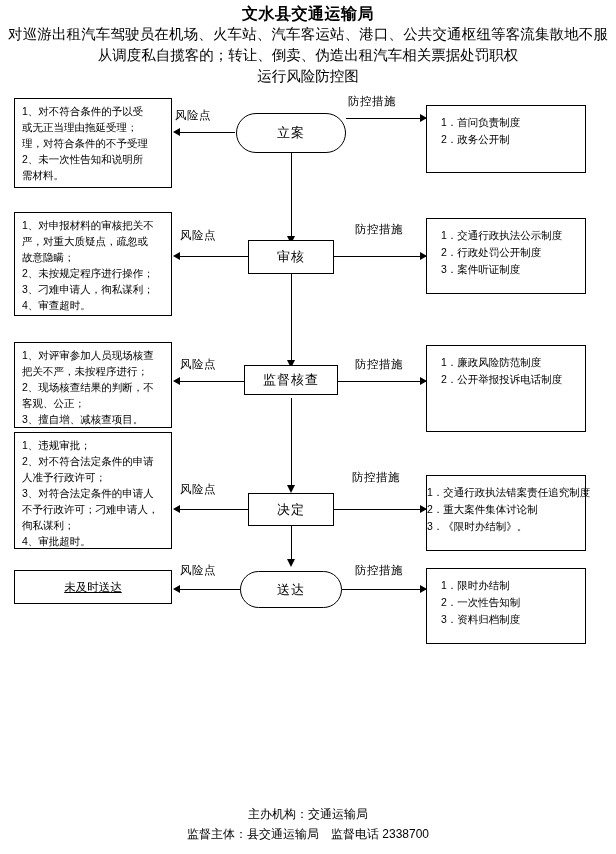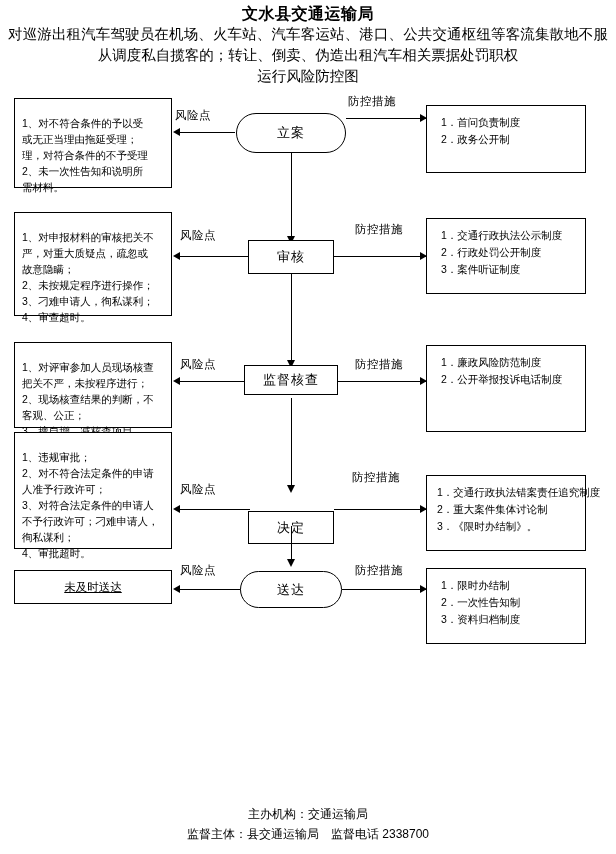--- a/index.html
+++ b/index.html
@@ -45,21 +45,21 @@
   
   .box {
     position: absolute;
     box-sizing: border-box;
     border: 1px solid #000;
     background: #fff;
     font-size: 10.5px;
     line-height: 16px;
   }
   .risk-box {
-    padding: 16px 7px 4px 7px;
+    padding: 4px 7px 4px 7px;
     text-align: left;
   }
   .risk-box .ln { display: block; white-space: nowrap; }
 
   .risk-box.centered {
     display: flex;
     align-items: center;
     justify-content: center;
     padding: 0;
     font-size: 11.5px;
@@ -241,29 +241,29 @@
   <span class="ln">3、对符合法定条件的申请人</span>
   <span class="ln">不予行政许可；刁难申请人，</span>
   <span class="ln">徇私谋利；</span>
   <span class="ln">4、审批超时。</span>
 </div>
 
 <div class="edge-label" style="left:180px; top:482px;">风险点</div>
 <div class="hline" style="left:180px; top:509px; width:70px;"></div>
 <div class="arrow-left" style="left:173px; top:505px;"></div>
 
-<div class="node" style="left:248px; top:493px; width:86px; height:33px;margin-top:18px;">
+<div class="node" style="left:248px; top:493px; width:86px; height:33px;">
   <span>决定</span>
 </div>
 
 <div class="edge-label" style="left:352px; top:470px;">防控措施</div>
 <div class="hline" style="left:334px; top:509px; width:92px;"></div>
 <div class="arrow-right" style="left:420px; top:505px;"></div>
 
-<div class="box measure-box" style="left:426px; top:475px; width:160px; height:76px; padding-left:10px;">
+<div class="box measure-box" style="left:426px; top:475px; width:160px; height:76px; padding-left:0;">
   <span class="ln">1．交通行政执法错案责任追究制度</span>
   <span class="ln">2．重大案件集体讨论制</span>
   <span class="ln">3．《限时办结制》。</span>
 </div>
 
 <div class="vline" style="left:291px; top:526px; height:35px;"></div>
 <div class="arrow-down" style="left:287px; top:559px;"></div>
 
 <div class="box risk-box centered" style="left:14px; top:570px; width:158px; height:34px;text-decoration:underline;">
   <span>未及时送达</span>

